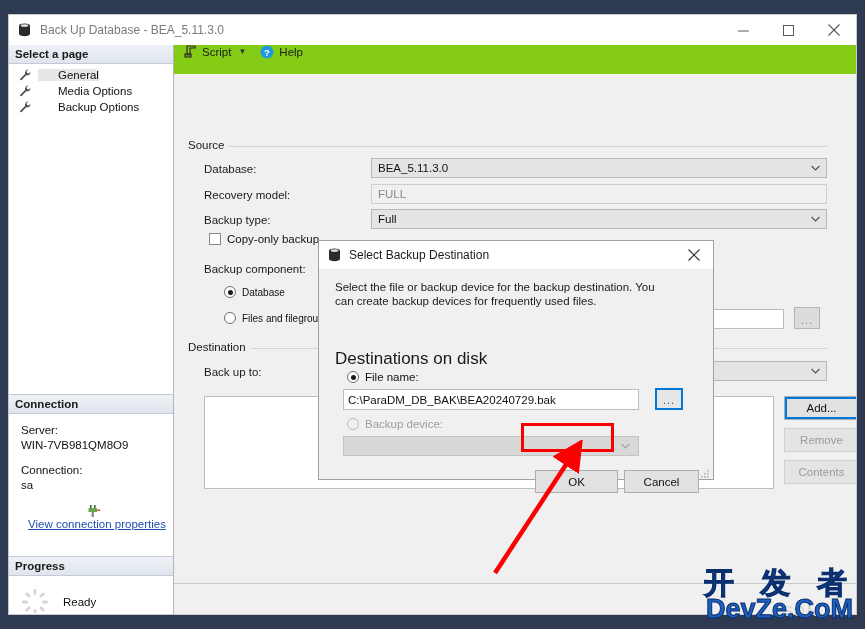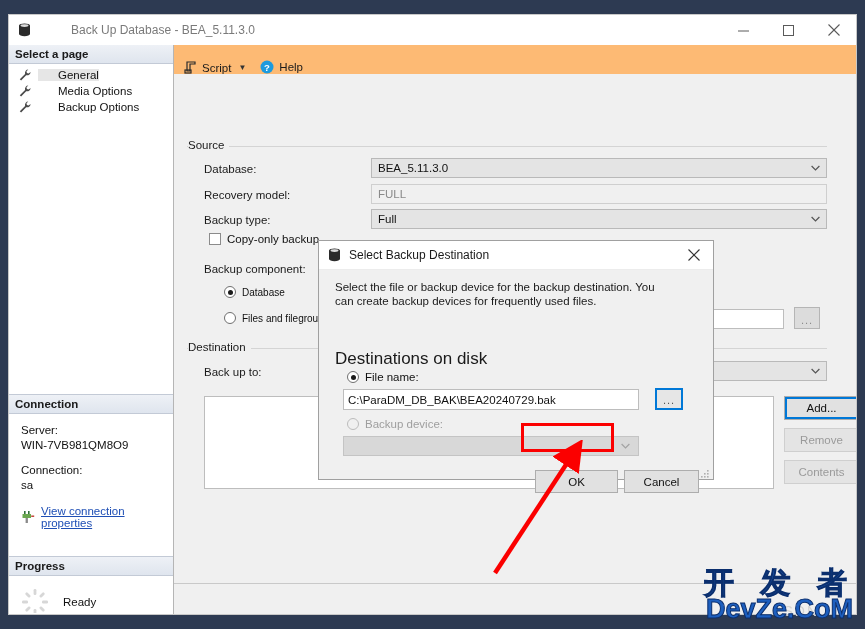--- a/index.html
+++ b/index.html
@@ -18,21 +18,20 @@
     background:#f0f0f0;
     border:1px solid #c8c8c8;
     box-sizing:border-box;
     overflow:hidden;
   }
   #titlebar{
     height:30px;background:#ffffff;
     display:flex;align-items:center;
     border-bottom:1px solid #e8e8e8;
     position:relative;
-    gap:31px;
   }
   #titlebar .tb-icon{margin-left:9px;margin-right:9px;display:flex;align-items:center;}
   #titlebar .tb-text{color:#7a7a7a;font-size:12px;}
   .winbtns{position:absolute;right:0;top:0;height:30px;display:flex;}
   .winbtn{width:45px;height:30px;display:flex;align-items:center;justify-content:center;color:#5a5a5a;font-size:13px;}
   .winbtn svg{display:block;}
 
   #body{position:absolute;top:30px;left:0;right:0;bottom:0;display:flex;}
 
   
@@ -49,32 +48,32 @@
     border-bottom:1px solid #c3cad6;
     font-weight:bold;font-size:11.5px;padding:3px 0 3px 6px;color:#1a1a1a;
   }
   .sec-head.first{border-top:none;}
   .page-item{display:flex;align-items:center;padding:2px 0 2px 10px;}
   .page-item .wrench{width:14px;margin-right:5px;display:flex;align-items:center;}
   .page-item .lbl{font-size:11.5px;padding-left:20px;}
   .page-item.selected .lbl{background:#e6e6e6;}
   .conn-body{padding:9px 0 0 12px;}
   .conn-body .t{font-size:11.5px;line-height:15px;}
-  .conn-link{display:flex;align-items:center;margin-top:12px;}
+  .conn-link{display:flex;align-items:center;margin-top:12px;flex-direction:column;}
   .conn-link a{color:#1f4fb5;text-decoration:underline;font-size:11.5px;}
   .plug{margin-right:6px;display:flex;}
   #prog-sec{position:absolute;left:0;right:0;top:511px;}
   .prog-body{display:flex;align-items:center;padding:12px 0 0 12px;}
   .spinner{width:28px;height:28px;margin-right:14px;}
   .prog-label{font-size:11.5px;}
   #sidebar .white-fill{position:absolute;left:0;right:0;top:568px;bottom:0;background:#fff;}
 
   
   #right{flex:1 1 auto;position:relative;background:#f0f0f0;}
-  #toolbar{height:29px;border-bottom:1px solid #d0d0d0;display:flex;align-items:flex-end;background:#fdba74;}
+  #toolbar{height:29px;border-bottom:1px solid #d0d0d0;display:flex;align-items:flex-start;background:#84cc16;}
   .tbitem{display:flex;align-items:center;margin-left:10px;font-size:11.5px;color:#1a1a1a;}
   .tbitem .ic{margin-right:5px;display:flex;align-items:center;}
   .tbcaret{margin-left:7px;color:#333;font-size:8px;}
   #form{position:absolute;top:29px;left:0;right:0;bottom:30px;background:#f0f0f0;}
   #statusbar{position:absolute;left:0;right:0;bottom:0;height:30px;background:#f0f0f0;border-top:1px solid #c9c9c9;}
   .group-line{position:absolute;height:1px;background:#d4d4d4;}
   .group-title{position:absolute;font-size:11.5px;color:#1a1a1a;background:#f0f0f0;padding-right:5px;}
   .flabel{position:absolute;font-size:11.5px;color:#1a1a1a;}
 
   .combo{

